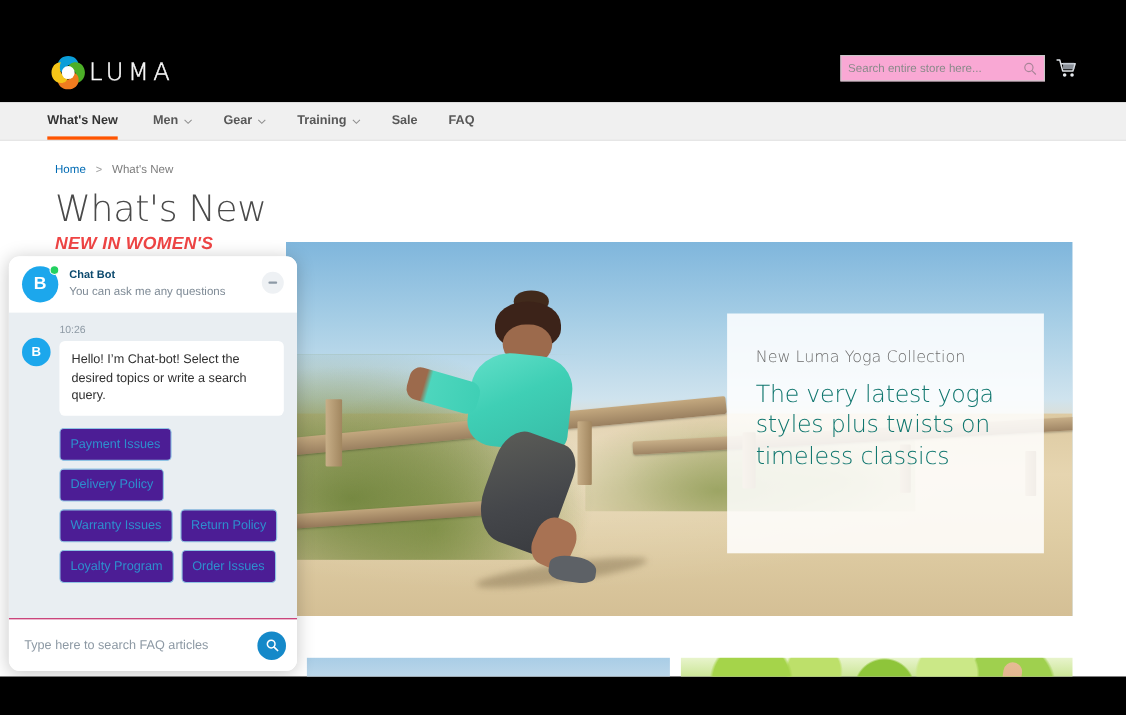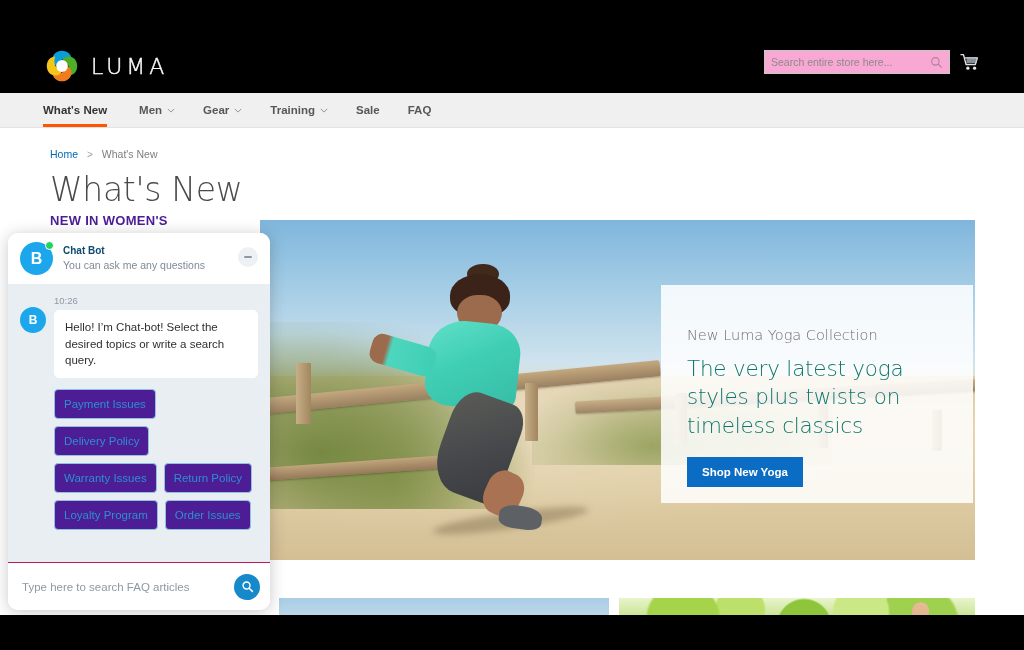--- a/index.html
+++ b/index.html
@@ -38,21 +38,20 @@
     height: 63px;
     background: #000000;
   }
 
   .logo-wrap {
     position: absolute;
     left: 43px;
     top: 17px;
     display: flex;
     align-items: center;
-    gap: 10px;
   }
   .logo-mark { width: 38px; height: 38px; display: block; }
   .logo-text {
     font-size: 22px;
     letter-spacing: 4px;
     color: #f5f5f5;
     font-family: "DejaVu Sans", sans-serif;
     font-weight: 300;
     -webkit-text-stroke: 0.4px #ffffff;
   }
@@ -152,24 +151,25 @@
     font-weight: 300;
     color: #4a4a4a;
     font-family: "DejaVu Sans", sans-serif;
     letter-spacing: -0.3px;
   }
 
   .section-kicker {
     position: absolute;
     left: 50px;
     top: 183px;
-    font-size: 13px;
+    font-size: 16px;
     font-weight: bold;
-    color: #4c1d95;
+    color: #ef4444;
     letter-spacing: .3px;
+    font-style: italic;
   }
 
   
   .hero {
     position: absolute;
     left: 260px;
     top: 190px;
     width: 715px;
     height: 340px;
     overflow: hidden;
@@ -282,24 +282,24 @@
   .hero-shadow {
     position: absolute; left: 24%; top: 86%; width: 22%; height: 5%;
     background: rgba(90,70,40,.32); border-radius: 50%;
     transform: rotate(-8deg); filter: blur(3px);
   }
 
   .hero-card {
     position: absolute;
     left: 401px;
     top: 65px;
-    width: 312px;
+    width: 288px;
     height: 218px;
     background: rgba(255,255,255,.86);
-    padding: 42px 24px 0 26px;
+    padding: 32px 24px 0 26px;
   }
   .hero-eyebrow {
     font-size: 14.5px;
     color: #6d6d6d;
     font-family: "DejaVu Sans", sans-serif;
     font-weight: 300;
     margin-bottom: 12px;
   }
   .hero-head {
     font-size: 21.5px;
@@ -604,21 +604,20 @@
         <div class="m-top"></div>
         <div class="m-arm"></div>
         <div class="m-legs"></div>
         <div class="m-shin"></div>
         <div class="m-shoe"></div>
       </div>
 
       <div class="hero-card">
         <div class="hero-eyebrow">New Luma Yoga Collection</div>
         <div class="hero-head">The very latest yoga styles plus twists on timeless classics</div>
-        <button class="hero-btn">Shop New Yoga</button>
       </div>
     </div>
 
     <div class="tile tile-sky">
       <div class="tile-sky-text">Whatever day</div>
     </div>
     <div class="tile tile-leaves">
       <div class="tile-arm"></div>
     </div>
 

